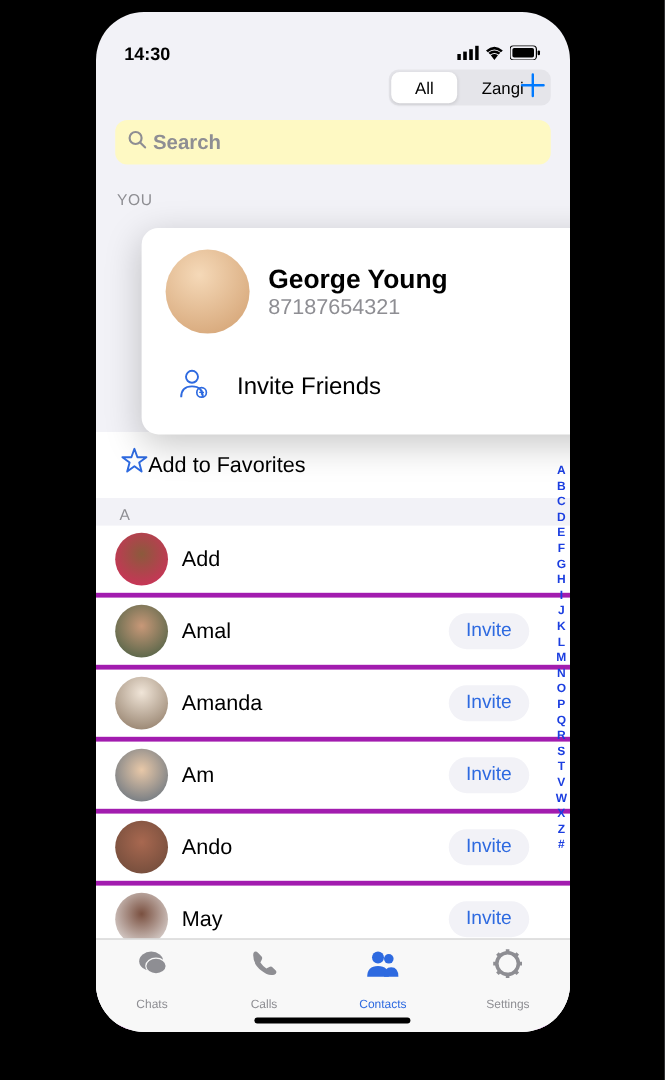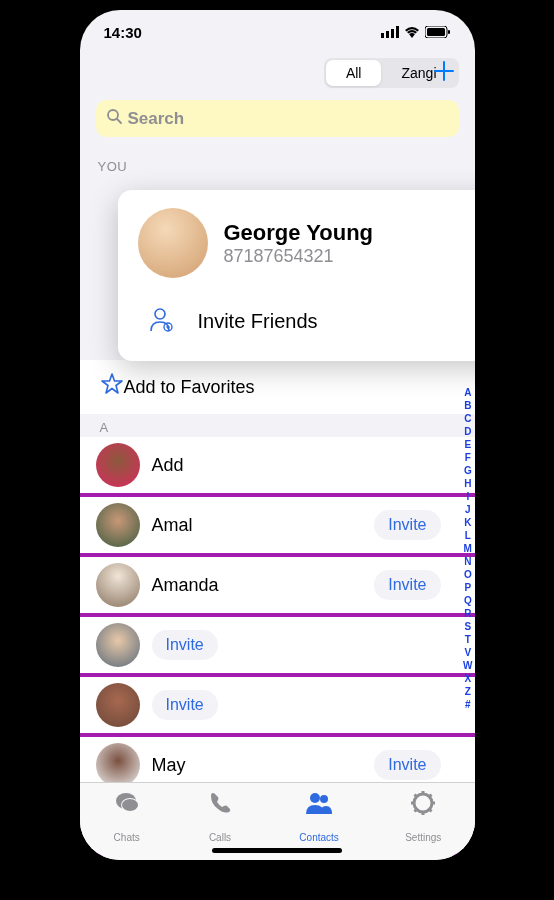--- a/index.html
+++ b/index.html
@@ -25,21 +25,21 @@
       border-radius: 40px;
       overflow: hidden;
       position: relative;
       margin-top: 10px;
     }
     
     .status-bar {
       height: 44px;
       display: flex;
       justify-content: space-between;
-      align-items: center;
+      align-items: flex-end;
       padding: 0 24px;
       font-size: 15px;
       font-weight: 600;
       gap: 20px;
     }
     .status-right {
       display: flex;
       align-items: center;
       gap: 5px;
     }
@@ -364,24 +364,26 @@
       <div class="contact-name">Amal</div>
       <div class="invite-pill">Invite</div>
     </div>
     <div class="contact-row">
       <div class="avatar-sm av4"></div>
       <div class="contact-name">Amanda</div>
       <div class="invite-pill">Invite</div>
     </div>
     <div class="contact-row">
       <div class="avatar-sm av5"></div>
+      <div class="contact-name">Am</div>
       <div class="invite-pill">Invite</div>
     </div>
     <div class="contact-row">
       <div class="avatar-sm av6"></div>
+      <div class="contact-name">Ando</div>
       <div class="invite-pill">Invite</div>
     </div>
     <div class="contact-row">
       <div class="avatar-sm av7"></div>
       <div class="contact-name">May</div>
       <div class="invite-pill">Invite</div>
     </div>
     <div class="contact-row">
       <div class="avatar-sm av8"></div>
       <div class="contact-name">An</div>

